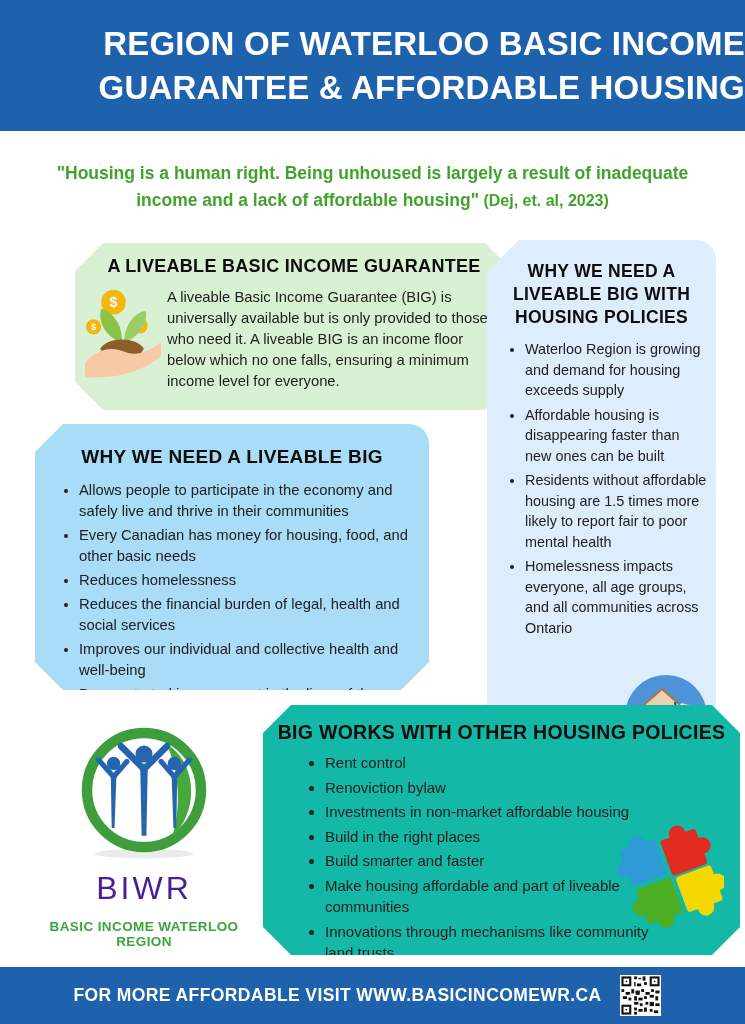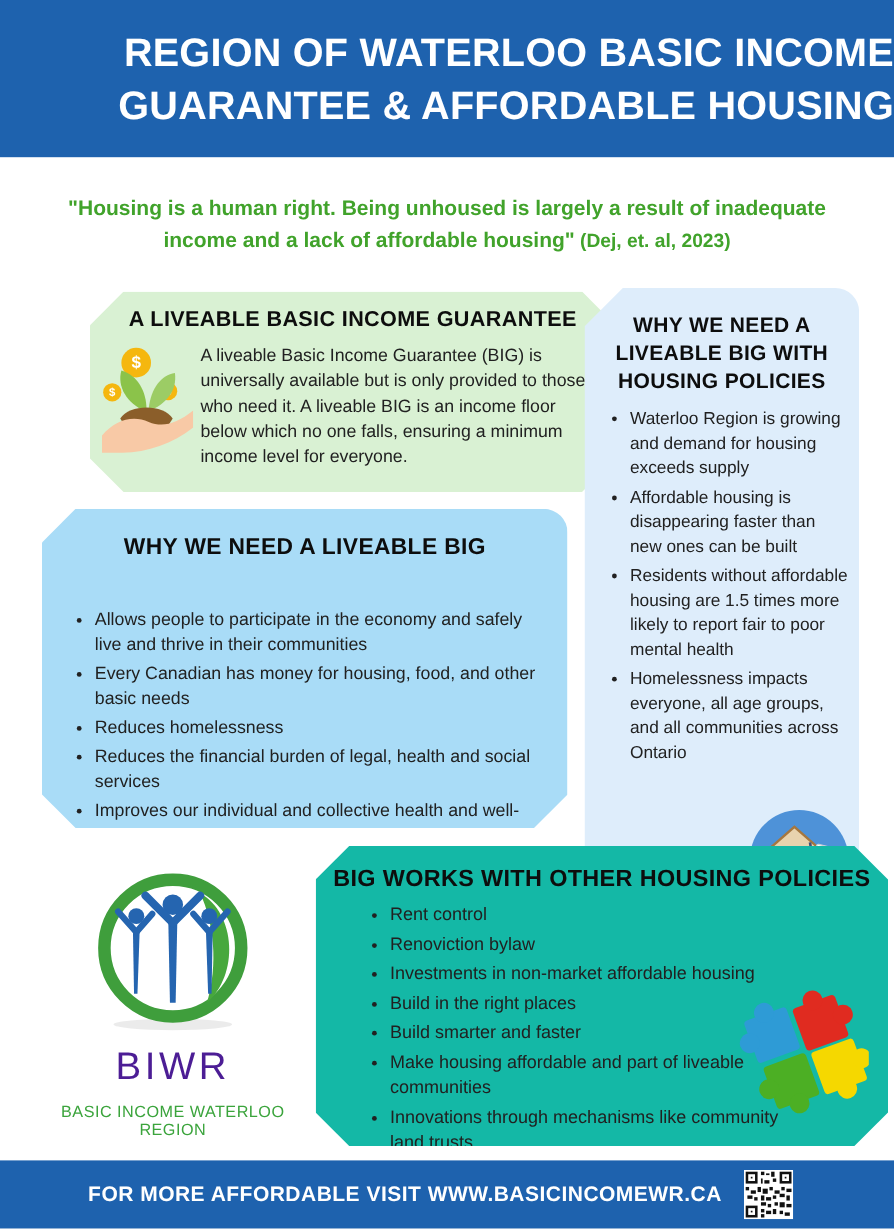--- a/index.html
+++ b/index.html
@@ -33,21 +33,21 @@
   .quote .cite { font-weight:bold; font-size:16px; }
 
   
   .box { position:absolute; color:#212121; }
   .oct {
     clip-path: polygon(28px 0, calc(100% - 28px) 0, 100% 28px,
       100% calc(100% - 28px), calc(100% - 28px) 100%, 28px 100%,
       0 calc(100% - 28px), 0 28px);
   }
   .box-big   { left:35px;  top:243px; width:438px; height:167px; background:#D9F1D3;margin-left:40px; }
-  .box-why   { left:35px;  top:424px; width:438px; height:266px; background:#A9DCF7;
+  .box-why   { left:35px;  top:424px; width:394px; height:266px; background:#A9DCF7;
                border-radius:0 20px 0 0;
                clip-path: polygon(28px 0, 100% 0, 100% calc(100% - 28px),
                  calc(100% - 28px) 100%, 28px 100%, 0 calc(100% - 28px), 0 28px); }
   .box-right { left:487px; top:240px; width:229px; height:524px; background:#DEEDFB;
                border-radius:0 20px 20px 0;
                clip-path: polygon(32px 0, 100% 0, 100% 100%, 32px 100%,
                  0 calc(100% - 32px), 0 32px); }
   .box-pol   { left:263px; top:705px; width:477px; height:250px; background:#14b8a6; }
 
   .box h2 { color:#0d0d0d; font-weight:800; text-align:center; letter-spacing:0.3px; }
@@ -55,33 +55,33 @@
   .box-why h2 { font-size:19px; padding:22px 10px 12px; }
   .box-right h2 { font-size:17.5px; line-height:23px; padding:20px 14px 10px; }
   .box-pol h2 { font-size:19.5px; padding:16px 10px 8px; }
 
   .big-row { display:flex; align-items:flex-start; padding:0 14px 0 10px; }
   .big-row .icon-plant { flex:0 0 76px; margin-top:2px; }
   .big-row p { font-size:14.8px; line-height:21px; padding-left:6px; padding-top:2px; }
 
   ul.bullets { list-style:disc outside; }
   ul.bullets li { margin-bottom:3px; }
-  .box-why ul.bullets { padding:0 12px 0 44px; font-size:14.8px; line-height:21px;margin-top:27px; }
+  .box-why ul.bullets { padding:0 12px 0 44px; font-size:14.8px; line-height:21px; }
   .box-right ul.bullets { padding:0 8px 0 38px; font-size:14.4px; line-height:20.5px; }
   .box-right ul.bullets li { margin-bottom:4px; }
   .box-pol ul.bullets { padding:0 0 0 62px; width:412px; font-size:15px; line-height:21.5px; }
 
   .house-circle { position:absolute; right:8px; bottom:6px; width:84px; height:84px; }
   .puzzle { position:absolute; right:16px; bottom:24px; width:108px; height:112px; }
 
   
   .logo-block { position:absolute; left:30px; top:716px; width:228px; text-align:center; }
   .logo-mark { width:152px; height:150px; margin:0 auto; display:block; }
   .logo-acronym { color:#4c1d95; font-size:32px; font-weight:400; letter-spacing:3px; line-height:44px; }
-  .logo-caption { color:#3BA43C; font-size:13.5px; font-weight:400; letter-spacing:0.4px; margin-top:9px; }
+  .logo-caption { color:#3BA43C; font-size:13.5px; font-weight:700; letter-spacing:0.4px; margin-top:9px; }
 </style>
 </head>
 <body>
 
 <div class="page">
 
   <div class="band header">
     <h1><span>REGION OF WATERLOO BASIC INCOME</span><br>
     <span>GUARANTEE &amp; AFFORDABLE HOUSING</span></h1>
   </div>

